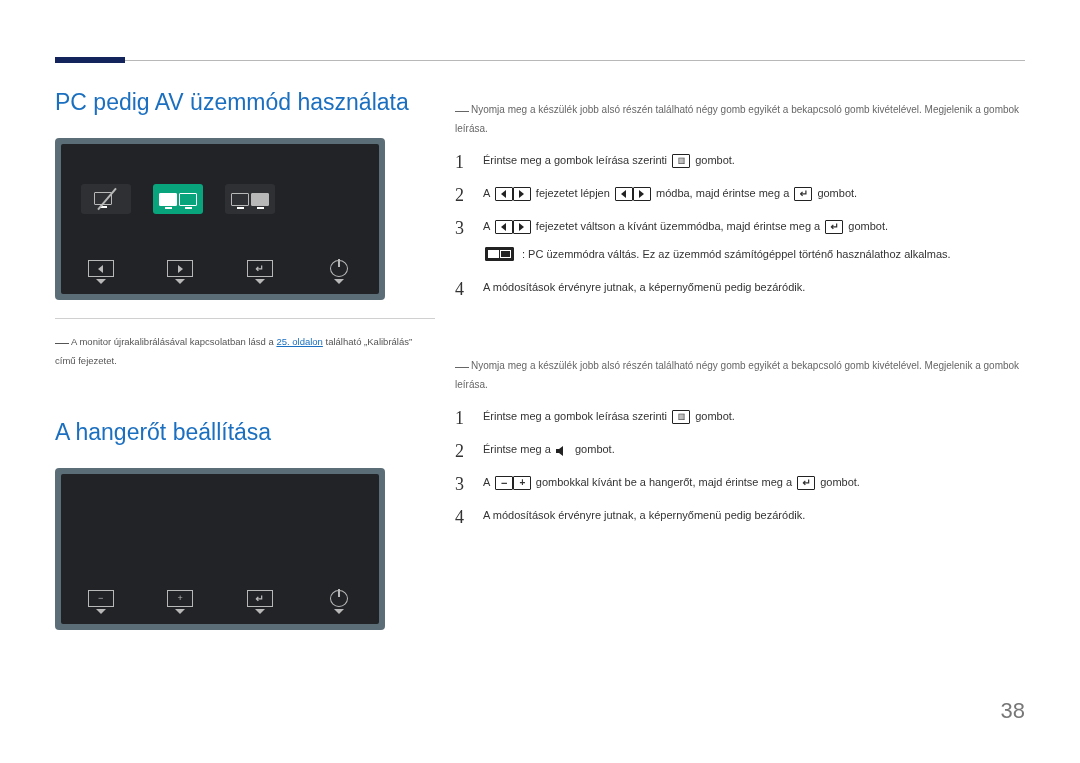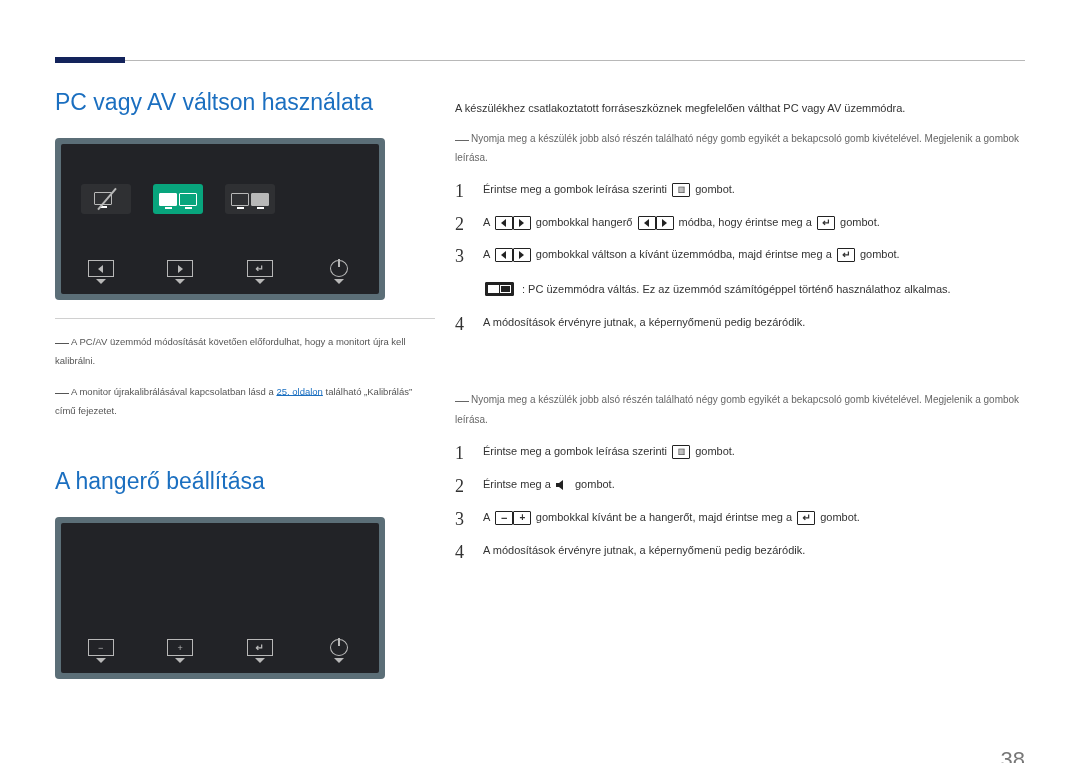--- a/index.html
+++ b/index.html
@@ -53,21 +53,21 @@
   ol.steps > li { counter-increment: step; position:relative; padding-left:28px; font-size:11px; color:#333; line-height:1.7; margin-bottom:14px;}
   ol.steps > li::before { content: counter(step); position:absolute; left:0; top:-4px; font-size:18px; color:#333; font-family: "Times New Roman", serif;}
 
   .inline-icon { display:inline-block; vertical-align:middle; height:14px; min-width:18px; border:1.2px solid #222; border-radius:1px; margin:0 2px; padding:0 2px; background:#fff; box-sizing:border-box; font-size:8px; text-align:center; line-height:12px; letter-spacing:-1px;}
   .inline-icon.black { background:#222; color:#fff; border-color:#222;}
 
   .tri-l { width:0; height:0; display:inline-block; border-top:4px solid transparent; border-bottom:4px solid transparent; border-right:5px solid #222; vertical-align:middle;}
   .tri-r { width:0; height:0; display:inline-block; border-top:4px solid transparent; border-bottom:4px solid transparent; border-left:5px solid #222; vertical-align:middle;}
   .enter-arrow { font-size:10px; font-weight:bold;}
 
-  .extra-expl { margin-top:16px; margin-left:0; font-size:11px; color:#333; line-height:1.7; display:flex; gap:6px; align-items:flex-start; margin-bottom:6px;}
+  .extra-expl { margin-top:10px; margin-left:0; font-size:11px; color:#333; line-height:1.7; display:flex; gap:6px; align-items:flex-start; margin-bottom:6px;}
   .extra-expl .inline-icon { flex-shrink:0; margin-top:2px;}
   .extra-text { color:#666; font-size:10px;}
 
   .pair-lr { display:inline-flex; vertical-align:middle; gap:0; margin:0 2px;}
   .pair-lr .inline-icon { margin:0;}
 
   .page-num { text-align:right; font-size:22px; color:#777; margin-top:50px;}
 
   .sec2 { margin-top:50px;}
   .rsec2 { margin-top:58px;}
@@ -95,21 +95,21 @@
 </head>
 <body>
 
 <div class="page">
   <div class="topline"></div>
 
   <div class="cols">
 
     <div class="leftcol">
 
-      <h2 class="title">PC vagy AV váltson használata</h2>
+      <h2 class="title">PC pedig AV üzemmód használata</h2>
 
       <div class="screen">
         <div class="screen-inner">
           <div class="osd-icons-row">
             <div class="osd-icon-box dark">
               <div class="slash-mute">
                 <span class="monitor-mini" style="border-color:#b8b8b8;"></span>
                 <span class="line" style="background:#b8b8b8;"></span>
               </div>
             </div>
@@ -147,25 +147,24 @@
               </div>
             <div class="osd-btn">
                 <span class="power-ring"></span>
                 <span class="tri-down"></span>
               </div>
           </div>
         </div>
       </div>
 
       <div class="noteline"></div>
-      <p class="notetext"><span class="dash">―</span><span>A PC/AV üzemmód módosítását követően előfordulhat, hogy a monitort újra kell kalibrálni.</span></p>
       <p class="notetext"><span class="dash">―</span><span>A monitor újrakalibrálásával kapcsolatban lásd a </span><a class="link">25. oldalon</a><span> található „Kalibrálás” című fejezetet.</span></p>
 
       <div class="sec2">
-        <h2 class="title">A hangerő beállítása</h2>
+        <h2 class="title">A hangerőt beállítása</h2>
         <div class="screen">
           <div class="screen-inner">
             <div class="osd-buttons-row">
               <div class="osd-btn">
                   <div class="sq-btn">
                     <span>−</span>
                   </div>
                   <span class="tri-down"></span>
                 </div>
               <div class="osd-btn">
@@ -185,55 +184,54 @@
                   <span class="tri-down"></span>
                 </div>
             </div>
           </div>
         </div>
       </div>
     </div>
 
     <div class="rightcol">
 
-      <p class="introtext">A készülékhez csatlakoztatott forráseszköznek megfelelően válthat PC vagy AV üzemmódra.</p>
       <p class="subnote"><span class="dash">―</span><span>Nyomja meg a készülék jobb alsó részén található négy gomb egyikét a bekapcsoló gomb kivételével. Megjelenik a gombok leírása.</span></p>
 
       <ol class="steps">
         <li>
           <span>Érintse meg a gombok leírása szerinti </span><span class="inline-icon">▥</span><span> gombot.</span>
         </li>
         <li>
           <span>A </span><span class="pair-lr">
               <span class="inline-icon arrow-box">
                 <span class="tri-l"></span>
               </span>
               <span class="inline-icon arrow-box">
                 <span class="tri-r"></span>
               </span>
-            </span><span> gombokkal hangerő </span><span class="pair-lr">
+            </span><span> fejezetet lépjen </span><span class="pair-lr">
               <span class="inline-icon arrow-box">
                 <span class="tri-l"></span>
               </span>
               <span class="inline-icon arrow-box">
                 <span class="tri-r"></span>
               </span>
-            </span><span> módba, hogy érintse meg a </span><span class="inline-icon arrow-box">
+            </span><span> módba, majd érintse meg a </span><span class="inline-icon arrow-box">
               <span class="enter-arrow">↵</span>
             </span><span> gombot.</span>
         </li>
         <li>
           <span>A </span><span class="pair-lr">
               <span class="inline-icon arrow-box">
                 <span class="tri-l"></span>
               </span>
               <span class="inline-icon arrow-box">
                 <span class="tri-r"></span>
               </span>
-            </span><span> gombokkal váltson a kívánt üzemmódba, majd érintse meg a </span><span class="inline-icon arrow-box">
+            </span><span> fejezetet váltson a kívánt üzemmódba, majd érintse meg a </span><span class="inline-icon arrow-box">
               <span class="enter-arrow">↵</span>
             </span><span> gombot.</span>
           <div class="extra-expl">
             <span class="inline-icon black pcav-mini-icon">
                 <span class="mini-monitor filled" style="background:#fff;border-color:#fff;"></span>
                 <span class="mini-monitor" style="border-color:#fff;"></span>
               </span>
             <span>: PC üzemmódra váltás. Ez az üzemmód számítógéppel történő használathoz alkalmas.</span>
           </div>
         </li>

